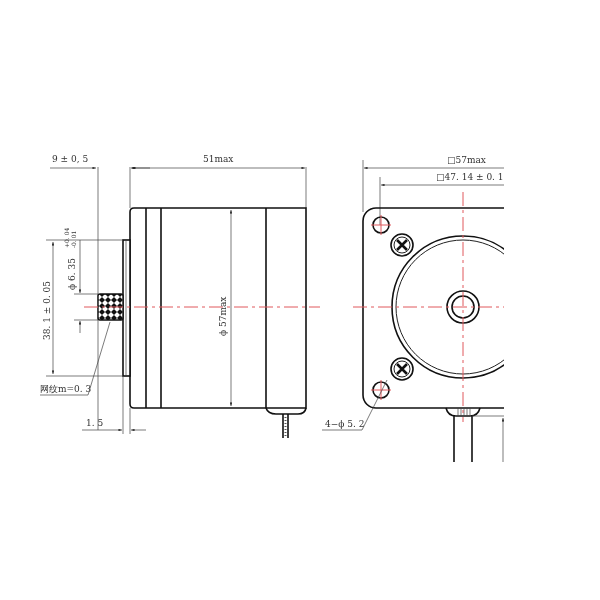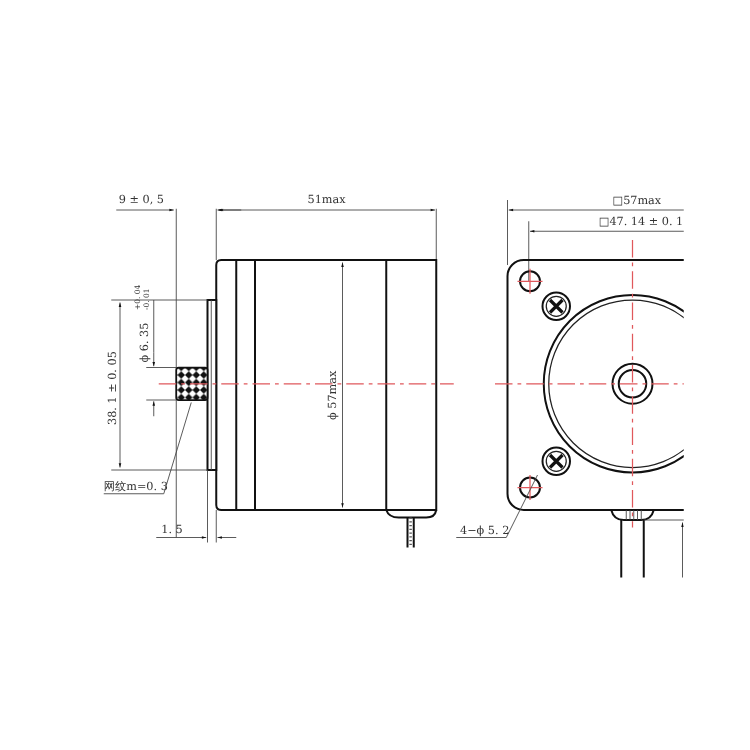--- a/index.html
+++ b/index.html
@@ -1,16 +1,16 @@
 <!DOCTYPE html>
 <html><head>
 <meta charset="utf-8">
 <style>
   html, body { margin: 0; padding: 0; background: #ffffff; }
-  #canvas { position: relative; width: 504px; height: 600px; background: #ffffff; overflow: hidden; margin-left: 43px; }
+  #canvas { position: relative; width: 504px; height: 600px; background: #ffffff; overflow: hidden; }
   svg { position: absolute; left: 0; top: 0; }
   .ln { stroke: #222; stroke-width: 1; fill: none; }
   .thk { stroke: #111; stroke-width: 1.6; fill: none; }
   .thin { stroke: #444; stroke-width: 0.7; fill: none; }
   .ctr { stroke: #e0585c; stroke-width: 1; fill: none; stroke-dasharray: 14 4 3 4; }
   .lbl { font-family: "DejaVu Serif", serif; font-size: 9px; fill: #333; }
 </style>
 </head>
 <body>
 

